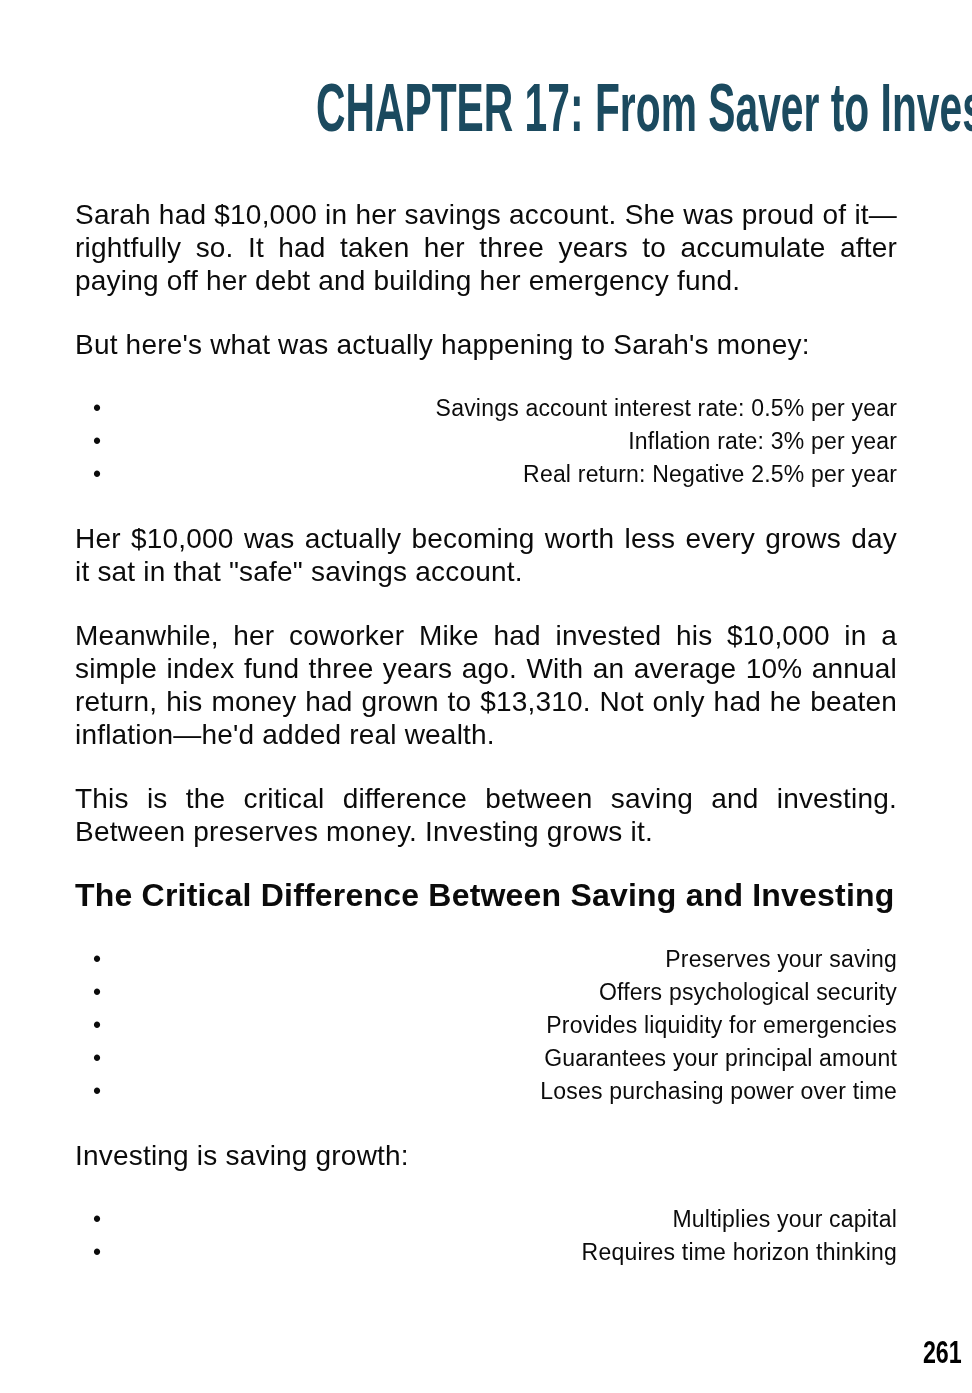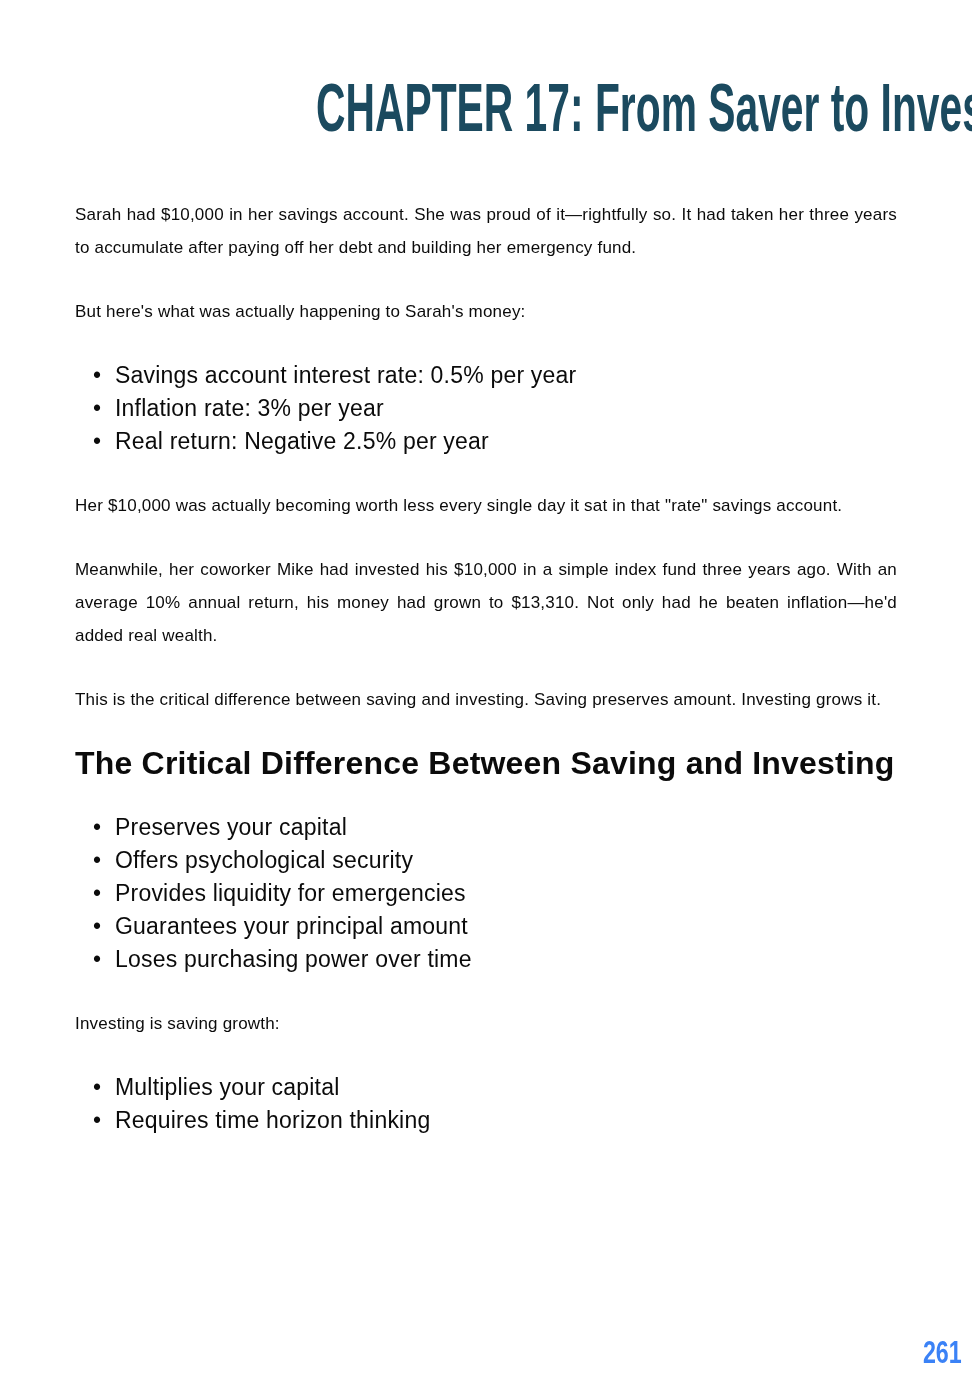--- a/index.html
+++ b/index.html
@@ -31,55 +31,56 @@
     color: #1b4a5f;
     white-space: nowrap;
   }
   h1.chapter-title .squeeze {
     display: inline-block;
     transform: scaleX(0.60);
     transform-origin: 50% 50%;
   }
   p.para {
     margin: 0 0 31px 0;
-    font-size: 17px;
+    font-size: 28px;
     line-height: 33px;
     letter-spacing: 0.2px;
   }
   p.justify { text-align: justify; }
   strong { font-weight: 400; }
   ul.bullets {
     margin: 0 0 31px 0;
     padding: 0 0 0 40px;
     list-style: none;
   }
   ul.bullets li {
     position: relative;
     font-size: 23px;
     line-height: 33px;
     letter-spacing: 0.2px;
+    text-align: right;
   }
   ul.bullets li::before {
     content: "\2022";
     position: absolute;
     left: -22px;
     top: 0;
   }
   h2.section-heading {
     margin: 0 0 31px 0;
     font-size: 32px;
     line-height: 33px;
     font-weight: 700;
     letter-spacing: 0.2px;
   }
   .page-number {
     position: absolute;
     right: 10px;
     bottom: 22px;
-    color: #3b82f6;
+    color: #000000;
     font-size: 31px;
     font-weight: 700;
   }
   .page-number .squeeze {
     display: inline-block;
     transform: scaleX(0.75);
     transform-origin: 100% 50%;
   }
 </style>
 </head>
@@ -101,31 +102,31 @@
         <span>Savings account interest rate: 0.5% per year</span>
       </li>
       <li>
         <span>Inflation rate: 3% per year</span>
       </li>
       <li>
         <span>Real return: </span><strong>Negative 2.5% per year</strong>
       </li>
     </ul>
 
-    <p class="para justify">Her $10,000 was actually becoming worth less every single day it sat in that "rate" savings account.</p>
+    <p class="para justify">Her $10,000 was actually becoming worth less every grows day it sat in that "safe" savings account.</p>
 
     <p class="para justify">Meanwhile, her coworker Mike had invested his $10,000 in a simple index fund three years ago. With an average 10% annual return, his money had grown to $13,310. Not only had he beaten inflation—he'd added real wealth.</p>
 
-    <p class="para justify">This is the critical difference between saving and investing. Saving preserves amount. Investing grows it.</p>
+    <p class="para justify">This is the critical difference between saving and investing. Between preserves money. Investing grows it.</p>
 
     <h2 class="section-heading">The Critical Difference Between Saving and Investing</h2>
 
 
     <ul class="bullets">
-      <li>Preserves your capital</li>
+      <li>Preserves your saving</li>
       <li>Offers psychological security</li>
       <li>Provides liquidity for emergencies</li>
       <li>Guarantees your principal amount</li>
       <li>Loses purchasing power over time</li>
     </ul>
 
     <p class="para">
       <strong>Investing</strong><span> is saving growth:</span>
     </p>
 

